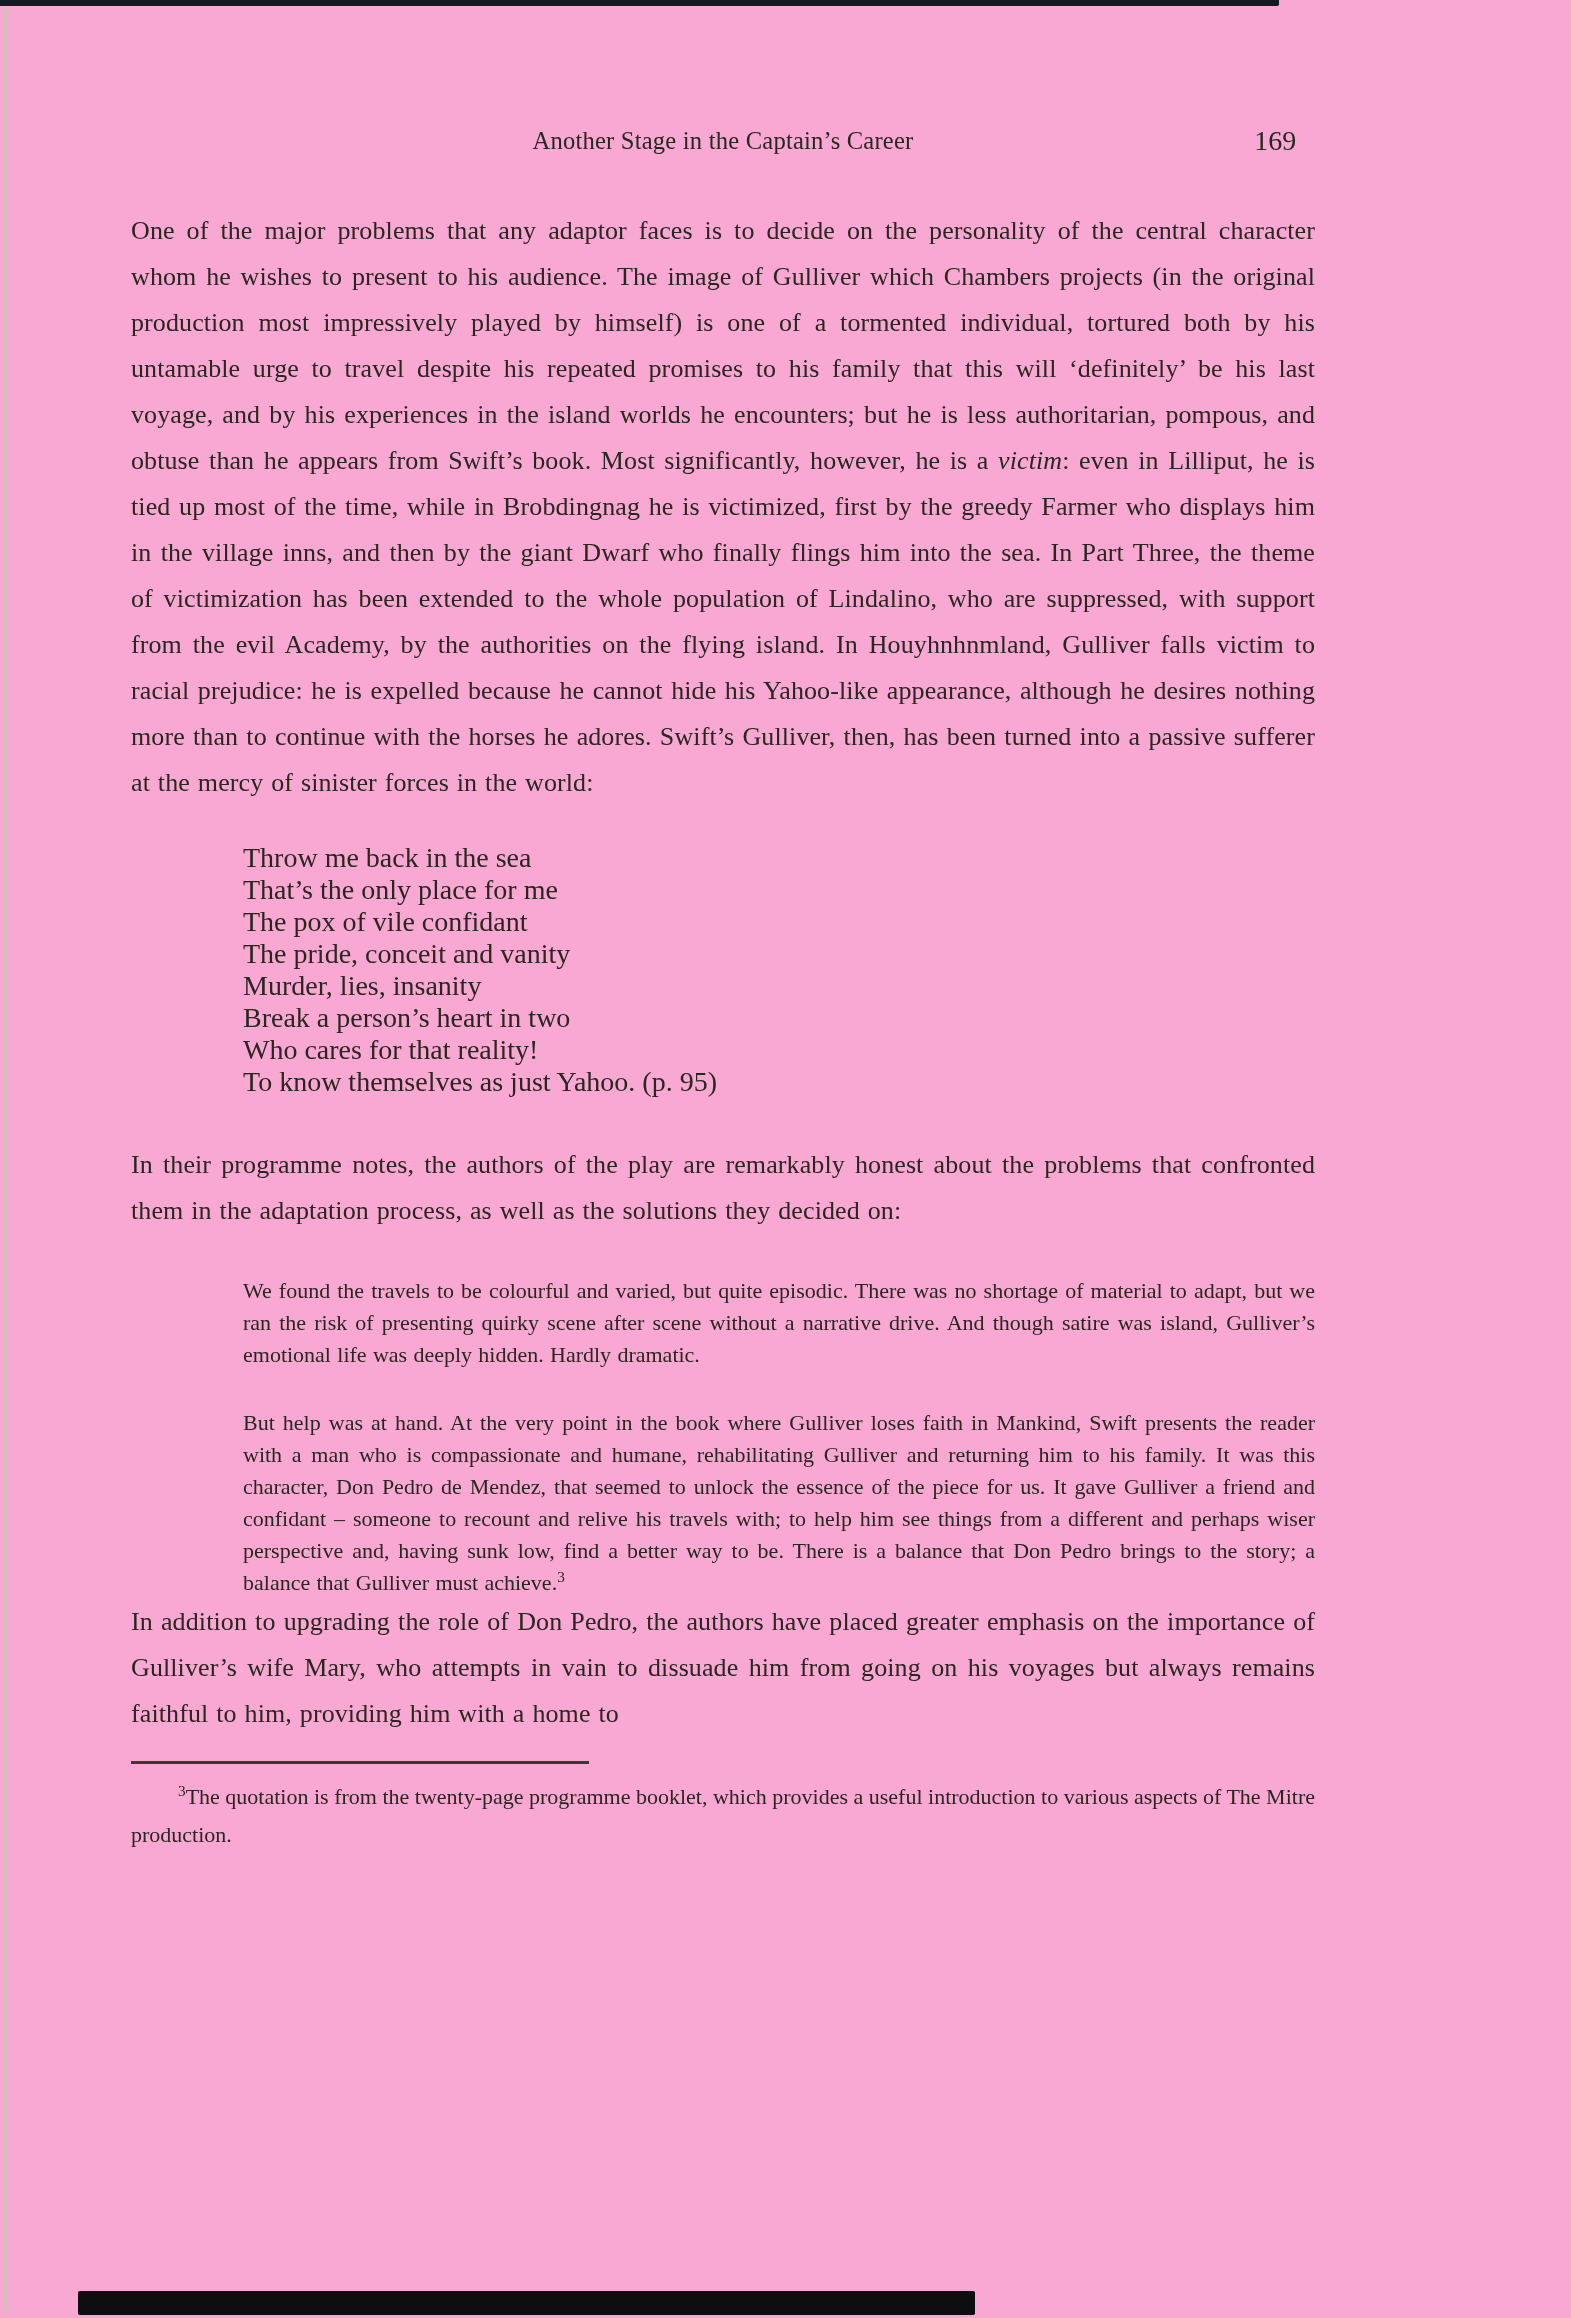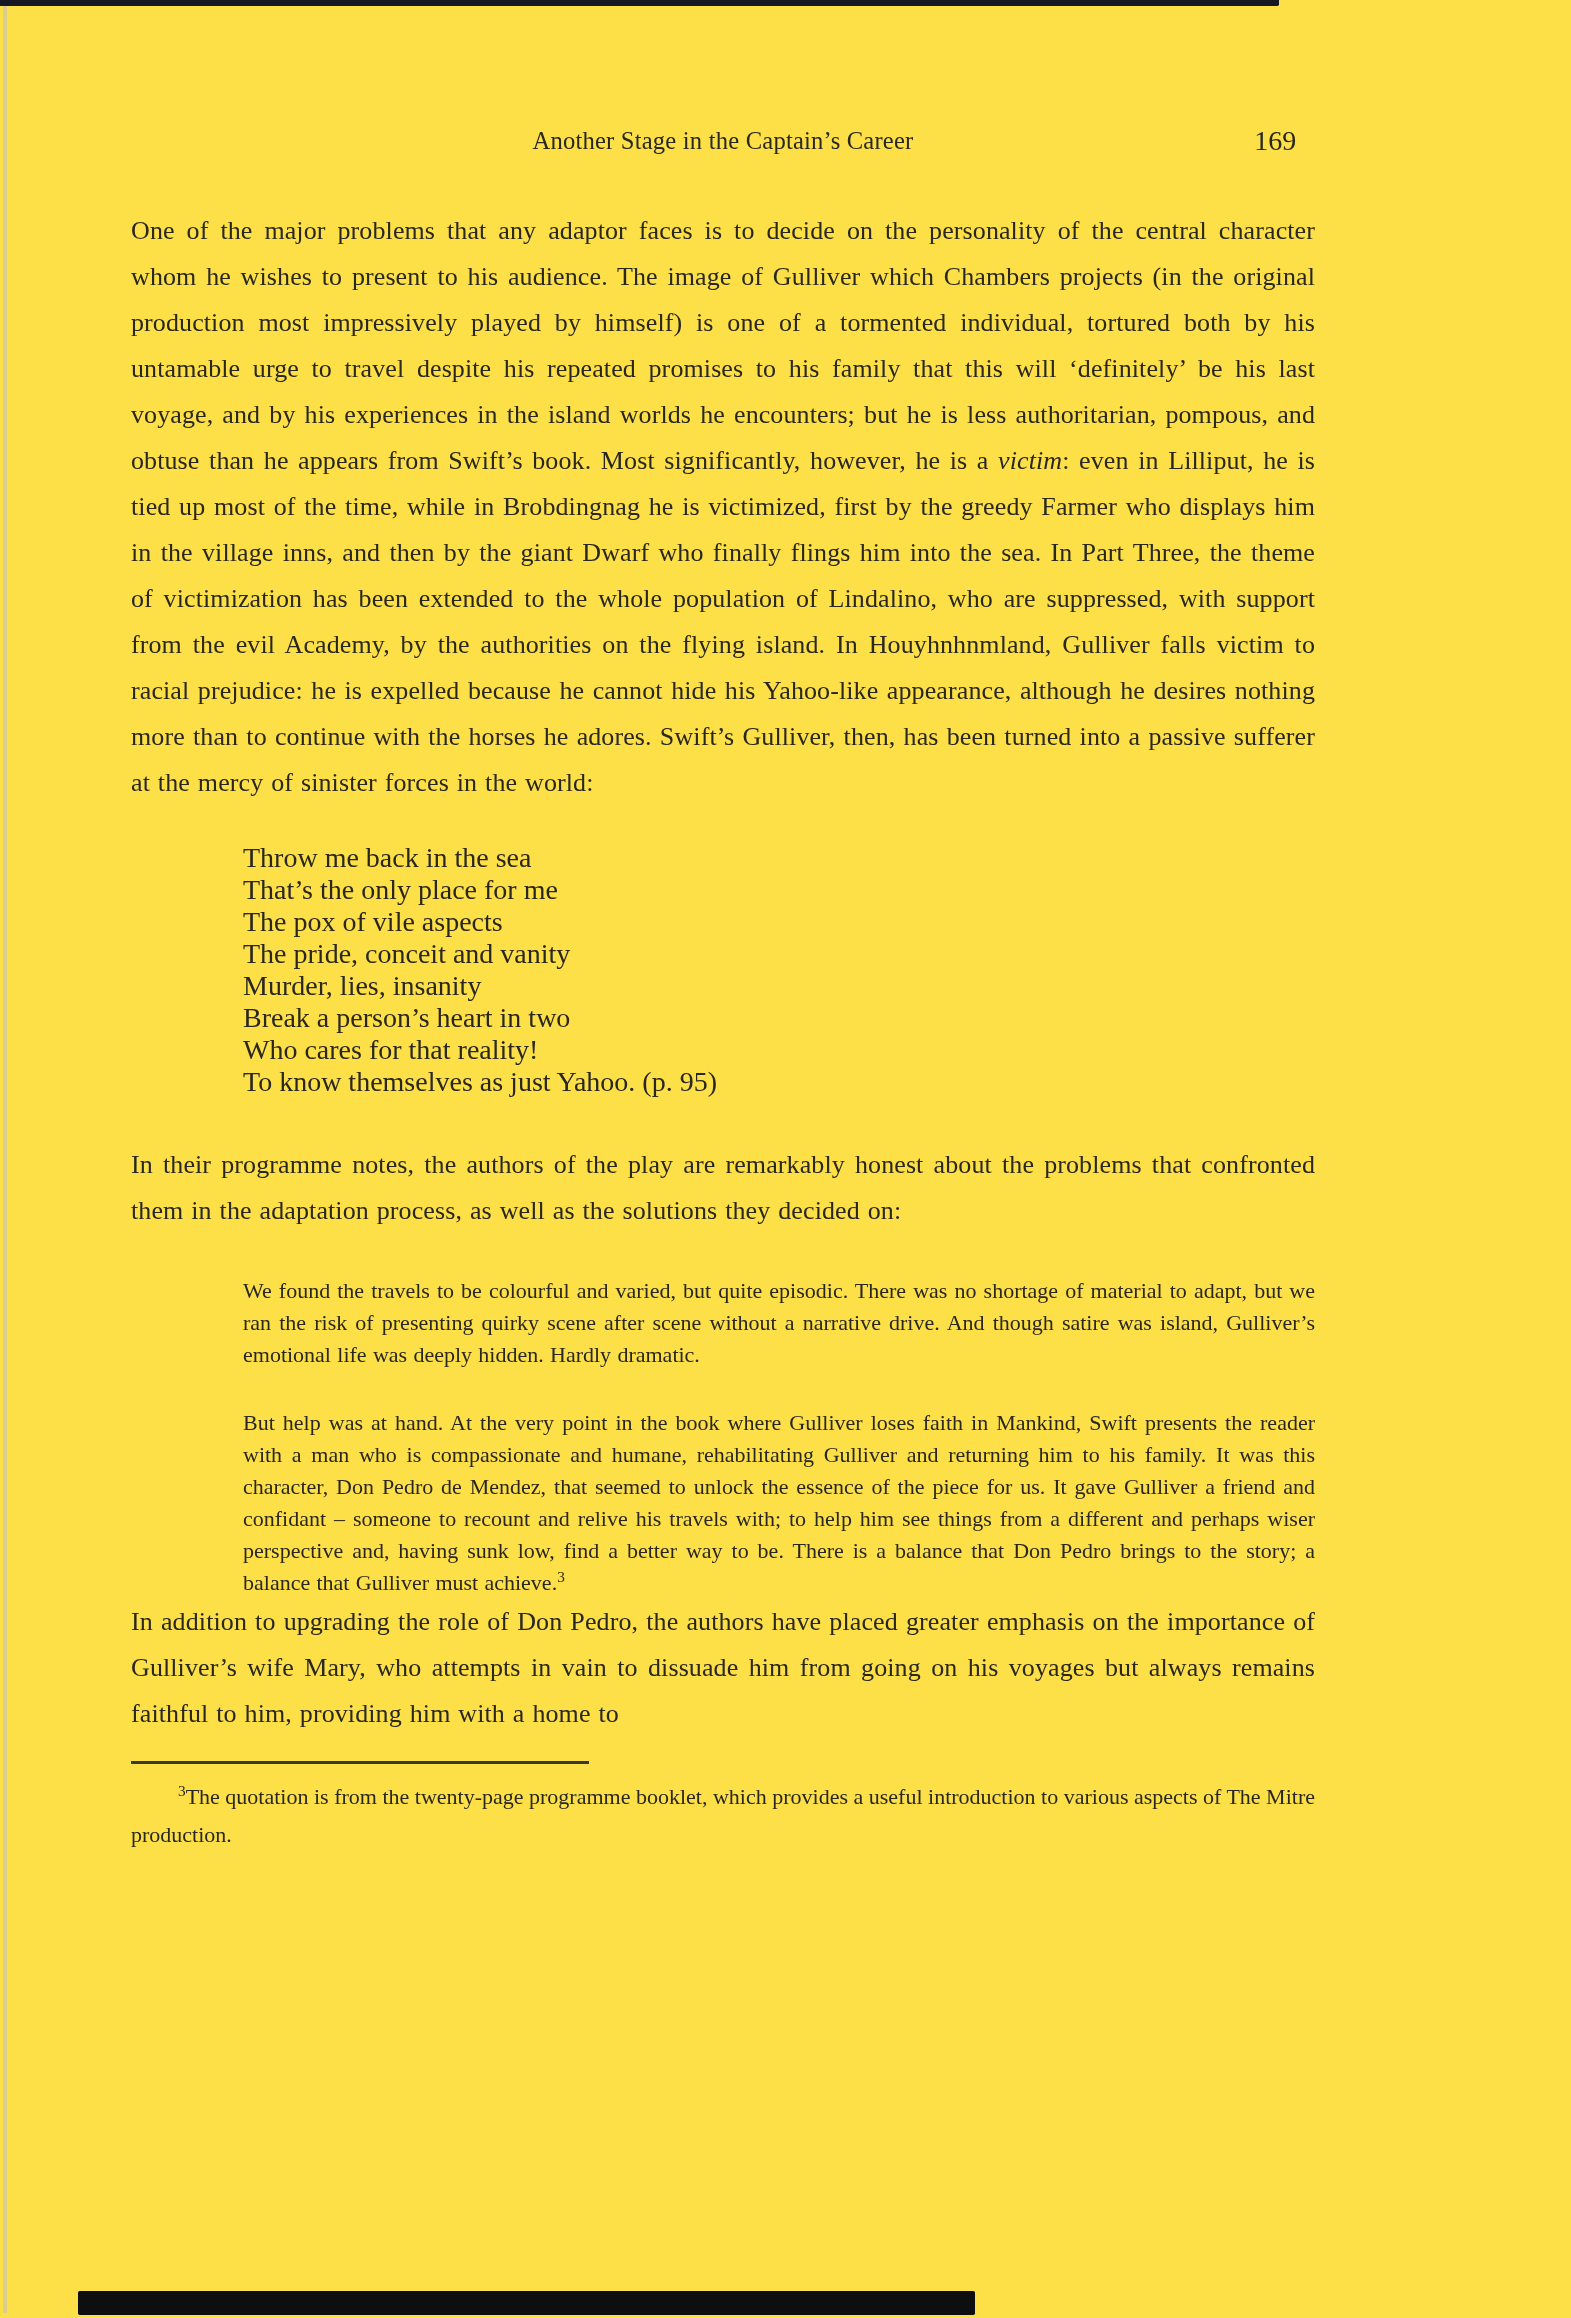--- a/index.html
+++ b/index.html
@@ -4,21 +4,21 @@
 <style>
   html, body { margin: 0; padding: 0; }
   body {
     background: #e9e6d8;
     font-family: "Liberation Serif", "DejaVu Serif", serif;
   }
   .page {
     position: relative;
     width: 1571px;
     height: 2319px;
-    background: #fde047;
+    background: #f9a8d4;
     overflow: hidden;
     color: #29271f;
   }
   
   .strip-top {
     position: absolute; left: 0; top: 0;
     width: 1279px; height: 6px;
     background: #161824;
     border-radius: 0 0 1.7px 0;
   }
@@ -113,21 +113,21 @@
     <div class="running-header">
       <div class="title">Another Stage in the Captain’s Career</div>
       <div class="pagenum">169</div>
     </div>
 
     <div class="body-par p1"><span>One of the major problems that any adaptor faces is to decide on the personality of the central character whom he wishes to present to his audience. The image of Gulliver which Chambers projects (in the original production most impressively played by himself) is one of a tormented individual, tortured both by his untamable urge to travel despite his repeated promises to his family that this will ‘definitely’ be his last voyage, and by his experiences in the island worlds he encounters; but he is less authoritarian, pompous, and obtuse than he appears from Swift’s book. Most significantly, however, he is a </span><span class="italic">victim</span><span>: even in Lilliput, he is tied up most of the time, while in Brobdingnag he is victimized, first by the greedy Farmer who displays him in the village inns, and then by the giant Dwarf who finally flings him into the sea. In Part Three, the theme of victimization has been extended to the whole population of Lindalino, who are suppressed, with support from the evil Academy, by the authorities on the flying island. In Houyhnhnmland, Gulliver falls victim to racial prejudice: he is expelled because he cannot hide his Yahoo-like appearance, although he desires nothing more than to continue with the horses he adores. Swift’s Gulliver, then, has been turned into a passive sufferer at the mercy of sinister forces in the world:</span></div>
 
     <div class="poem">
       <div>Throw me back in the sea</div>
       <div>That’s the only place for me</div>
-      <div>The pox of vile aspects</div>
+      <div>The pox of vile confidant</div>
       <div>The pride, conceit and vanity</div>
       <div>Murder, lies, insanity</div>
       <div>Break a person’s heart in two</div>
       <div>Who cares for that reality!</div>
       <div>To know themselves as just Yahoo. (p. 95)</div>
     </div>
 
     <div class="body-par p2">In their programme notes, the authors of the play are remarkably honest about the problems that confronted them in the adaptation process, as well as the solutions they decided on:</div>
 
     <div class="blockquote q1">We found the travels to be colourful and varied, but quite episodic. There was no shortage of material to adapt, but we ran the risk of presenting quirky scene after scene without a narrative drive. And though satire was island, Gulliver’s emotional life was deeply hidden. Hardly dramatic.</div>

